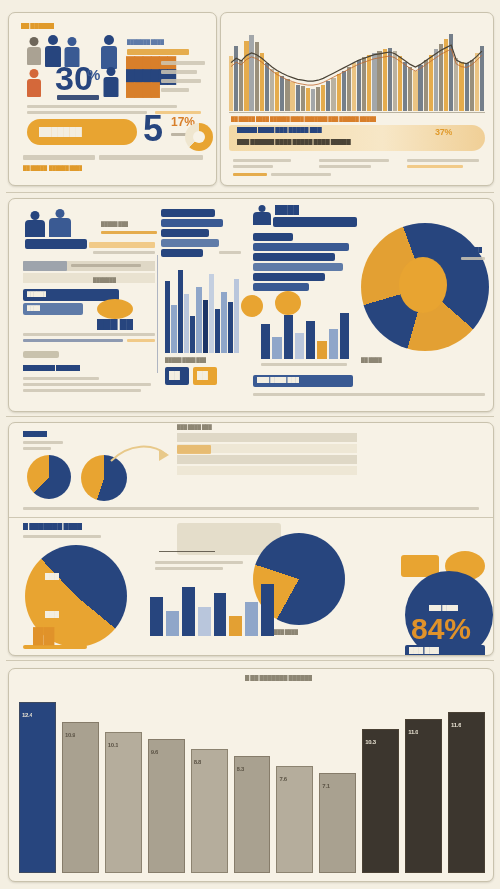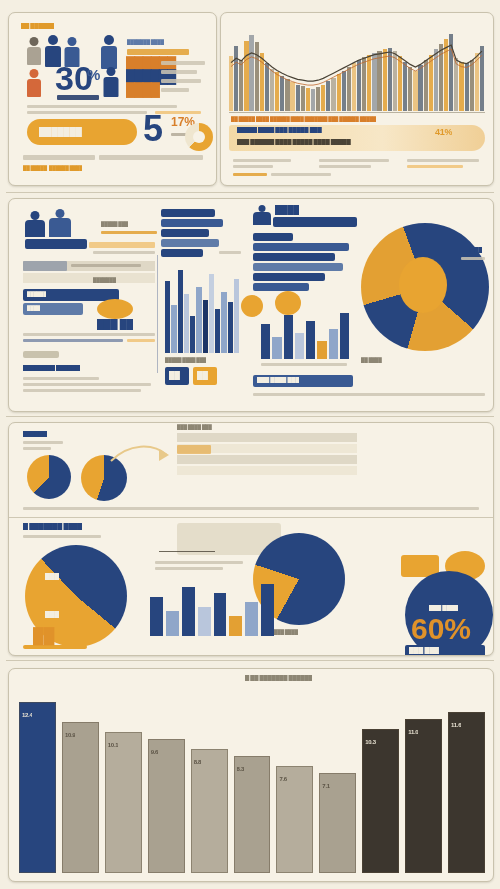--- a/index.html
+++ b/index.html
@@ -184,21 +184,21 @@
         <path d="M2.0 39.6 L7.2 35.2 L12.3 37.8 L17.4 32.6 L22.5 29.9 L27.6 31.7 L32.8 35.2 L37.9 39.6 L43.0 44.0 L48.1 47.5 L53.2 50.2 L58.4 52.8 L63.5 54.6 L68.6 56.3 L73.7 57.2 L78.8 58.1 L84.0 58.1 L89.1 57.2 L94.2 55.4 L99.3 52.8 L104.4 50.2 L109.6 47.5 L114.7 44.9 L119.8 42.2 L124.9 39.6 L130.0 37.0 L135.2 35.2 L140.3 33.4 L145.4 31.7 L150.5 30.8 L155.6 29.9 L160.8 29.0 L165.9 30.8 L171.0 34.3 L176.1 37.8 L181.2 41.4 L186.4 44.0 L191.5 41.4 L196.6 37.8 L201.7 34.3 L206.8 30.8 L212.0 27.3 L217.1 24.6 L222.2 22.0 L227.3 37.0 L232.4 39.6 L237.6 40.5 L242.7 37.8 L247.8 33.4 L252.9 28.2" stroke="#4a4336" stroke-width="1.2" fill="none"></path>
         <path d="M2.0 39.6 L7.2 35.2 L12.3 37.8 L17.4 32.6 L22.5 29.9 L27.6 31.7 L32.8 35.2 L37.9 39.6 L43.0 44.0 L48.1 47.5 L53.2 50.2 L58.4 52.8 L63.5 54.6 L68.6 56.3 L73.7 57.2 L78.8 58.1 L84.0 58.1 L89.1 57.2 L94.2 55.4 L99.3 52.8 L104.4 50.2 L109.6 47.5 L114.7 44.9 L119.8 42.2 L124.9 39.6 L130.0 37.0 L135.2 35.2 L140.3 33.4 L145.4 31.7 L150.5 30.8 L155.6 29.9 L160.8 29.0 L165.9 30.8 L171.0 34.3 L176.1 37.8 L181.2 41.4 L186.4 44.0 L191.5 41.4 L196.6 37.8 L201.7 34.3 L206.8 30.8 L212.0 27.3 L217.1 24.6 L222.2 22.0 L227.3 37.0 L232.4 39.6 L237.6 40.5 L242.7 37.8 L247.8 33.4 L252.9 28.2" stroke="#c0682f" stroke-width=".8" fill="none" transform="translate(0,4)"></path>
       </svg>
 
     <div class="axis" style="left:8px;top:99px;width:256px;"></div>
 
     <div class="lbl orange" style="left:10px;top:103px;font-size:5px;color:#d87f2a;">██&nbsp;█████&nbsp;████&nbsp;██████&nbsp;████&nbsp;███████&nbsp;███&nbsp;██████&nbsp;█████</div>
 
     <div class="chip" style="left:8px;top:112px;width:256px;height:26px;background:linear-gradient(90deg,#f3d9a6,#f7e7c7 60%,#f0cf96);border-radius:4px 18px 18px 4px;"></div>
     <div class="lbl navy" style="left:16px;top:114px;font-size:6px;">█████&nbsp;████&nbsp;███&nbsp;█████&nbsp;███</div>
-    <div class="lbl orange" style="left:214px;top:114px;font-size:9px;">41%</div>
+    <div class="lbl orange" style="left:214px;top:114px;font-size:9px;">37%</div>
     <div class="lbl navy" style="left:16px;top:126px;font-size:6px;color:#4a4336;">███&nbsp;██████&nbsp;████&nbsp;█████&nbsp;████&nbsp;█████</div>
 
     <div class="tl gray-l" style="left:12px;top:146px;width:58px;height:3px;"></div>
     <div class="tl gray-l" style="left:98px;top:146px;width:70px;height:3px;"></div>
     <div class="tl gray-l" style="left:186px;top:146px;width:72px;height:3px;"></div>
     <div class="tl gray-l" style="left:12px;top:152px;width:40px;height:3px;"></div>
     <div class="tl gray-l" style="left:98px;top:152px;width:52px;height:3px;"></div>
     <div class="tl orange-l" style="left:186px;top:152px;width:56px;height:3px;"></div>
     <div class="tl orange" style="left:12px;top:160px;width:34px;height:3px;"></div>
     <div class="tl gray-l" style="left:50px;top:160px;width:60px;height:3px;"></div>
@@ -357,21 +357,21 @@
     <div class="tl gray-l" style="left:146px;top:138px;width:88px;height:3px;"></div>
     <div class="tl gray-l" style="left:146px;top:144px;width:68px;height:3px;"></div>
 
     <div class="pie" style="left:244px;top:110px;width:92px;height:92px;background:conic-gradient(#27457e 0 30%,#27457e 30% 58%,#e8a431 58% 80%,#27457e 80% 100%);"></div>
     <div class="lbl gray" style="left:252px;top:206px;font-size:5px;">███████&nbsp;████</div>
 
     <div class="chip" style="left:392px;top:132px;width:38px;height:22px;background:#e8a431;border-radius:3px;"></div>
     <div class="pie" style="left:436px;top:128px;width:40px;height:30px;border-radius:50%;background:#e8a431;"></div>
     <div class="pie" style="left:396px;top:148px;width:88px;height:88px;background:#27457e;"></div>
     <div class="lbl white" style="left:420px;top:182px;font-size:6px;">███&nbsp;████</div>
-    <div class="bignum" style="left:402px;top:192px;font-size:30px;color:#e0922a;">60%</div>
+    <div class="bignum" style="left:402px;top:192px;font-size:30px;color:#e0922a;">84%</div>
     <div class="chip" style="left:396px;top:222px;width:80px;height:12px;background:#27457e;border-radius:2px;"></div>
     <div class="lbl white" style="left:400px;top:224px;font-size:7px;">███&nbsp;███</div>
 
     <div id="p4bars" style="position:absolute;left:10px;top:150px;width:0px;height:0px;"></div>
   </div>
 
   <div id="p4bars2" style="position:absolute;left:150px;top:580px;width:124px;height:56px;">
       <div class="bar" style="left: 0px; width: 12.875px; height: 39.2px; background: rgb(39, 69, 126); border-radius: 0px;"></div>
       <div class="bar" style="left: 15.875px; width: 12.875px; height: 24.64px; background: rgb(143, 166, 201); border-radius: 0px;"></div>
       <div class="bar" style="left: 31.75px; width: 12.875px; height: 49.28px; background: rgb(39, 69, 126); border-radius: 0px;"></div>

